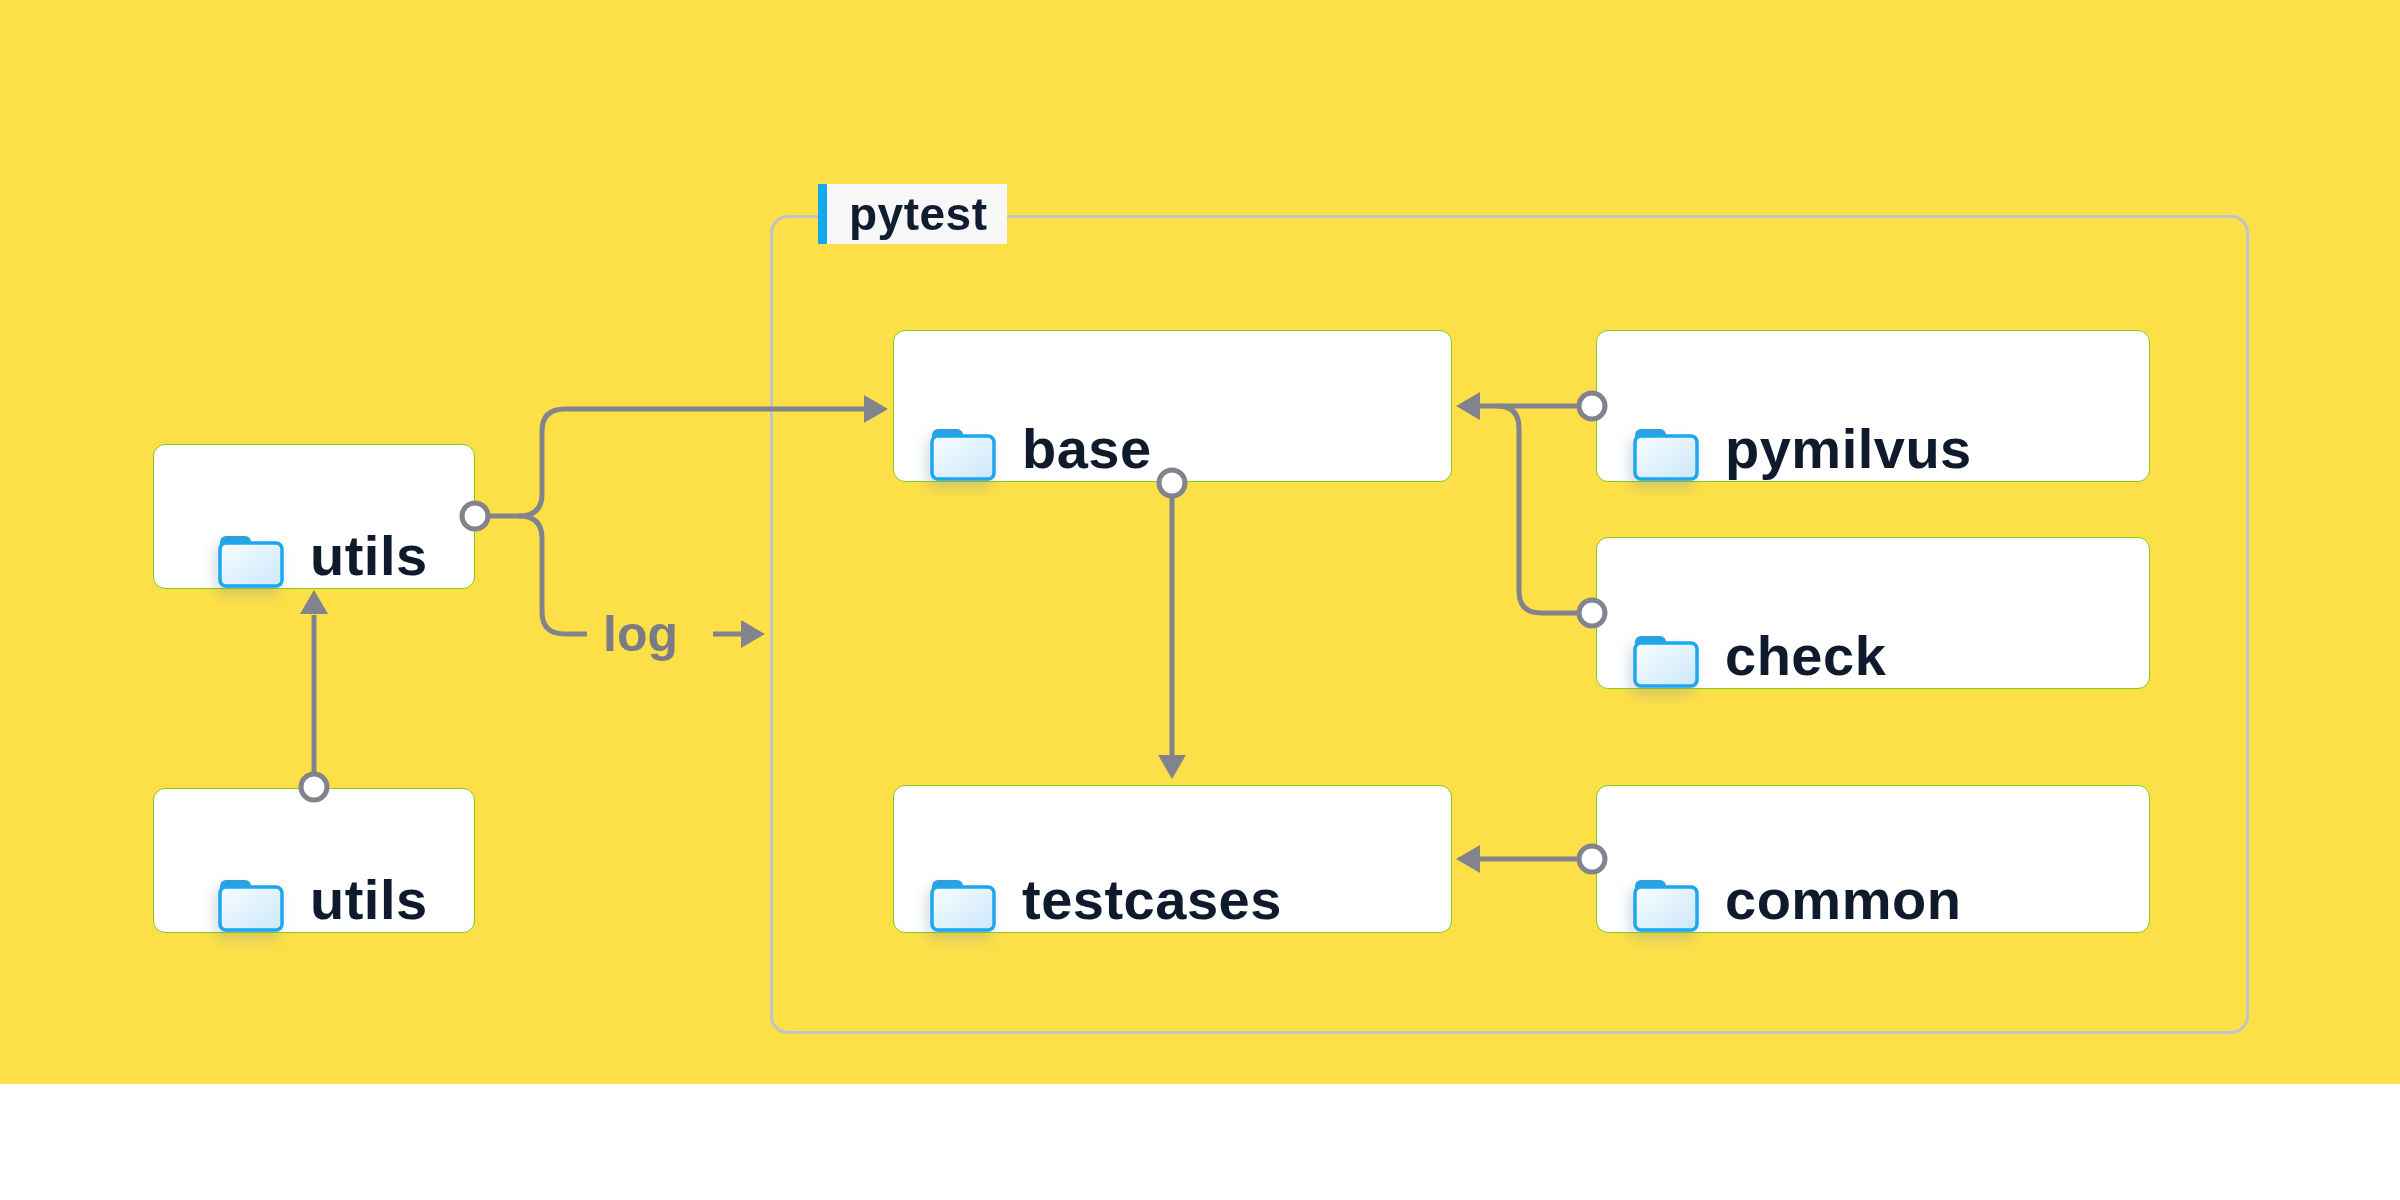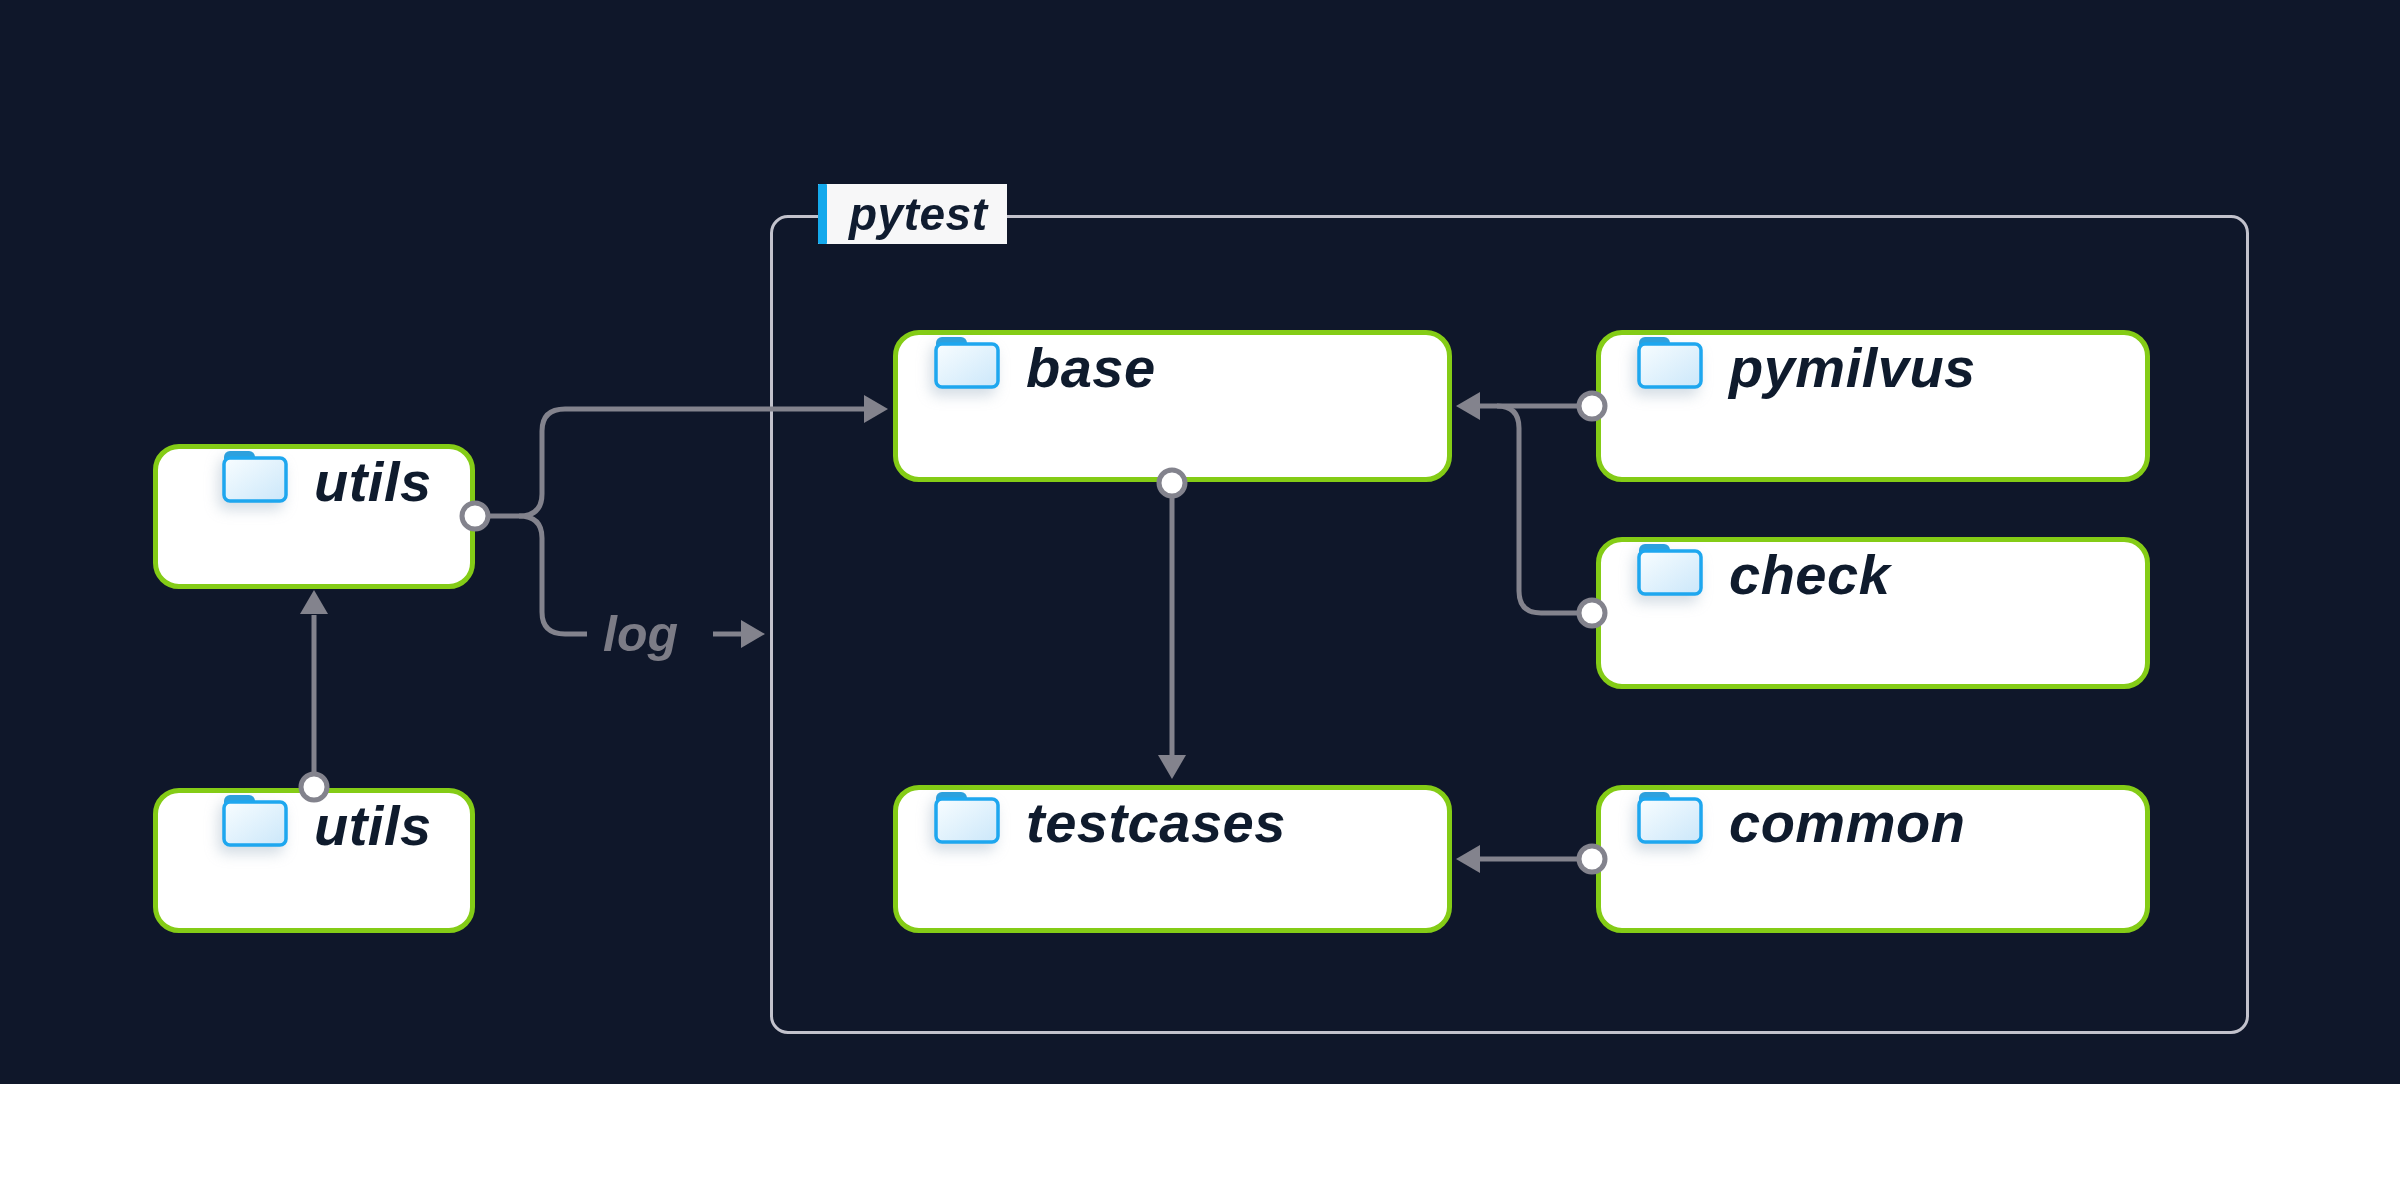--- a/index.html
+++ b/index.html
@@ -4,22 +4,21 @@
 <style>
   html, body {
     margin: 0; padding: 0;
     width: 2400px; height: 1200px;
     overflow: hidden;
     font-family: "Liberation Sans", "DejaVu Sans", sans-serif;
   }
   .canvas {
     position: relative;
     width: 2400px; height: 1084px;
-    background: #0f172a;
-    font-style: italic;
+    background: #fde047;
   }
   
   .group {
     position: absolute;
     left: 770px; top: 215px;
     width: 1473px; height: 813px;
     border: 3px solid #C2C2CC;
     border-radius: 18px;
     z-index: 1;
   }
@@ -41,24 +40,24 @@
   .group-label-text {
     font-size: 46px;
     font-weight: 700;
     color: #101C30;
     line-height: 60px;
     letter-spacing: 0.5px;
   }
   
   .node {
     position: absolute;
-    display: flex; align-items: flex-start;
+    display: flex; align-items: flex-end;
     background: #FFFFFF;
-    border: 5px solid #84cc16;
-    border-radius: 26px;
+    border: 1px solid #84cc16;
+    border-radius: 12px;
     box-sizing: border-box;
     z-index: 2;
   }
   .node.small { padding-left: 64px; }
   .node.large { padding-left: 36px; }
   .folder-icon {
     flex: 0 0 auto;
     margin-right: 26px;
     filter: drop-shadow(-4px 7px 7px rgba(110, 140, 165, 0.30));
   }

